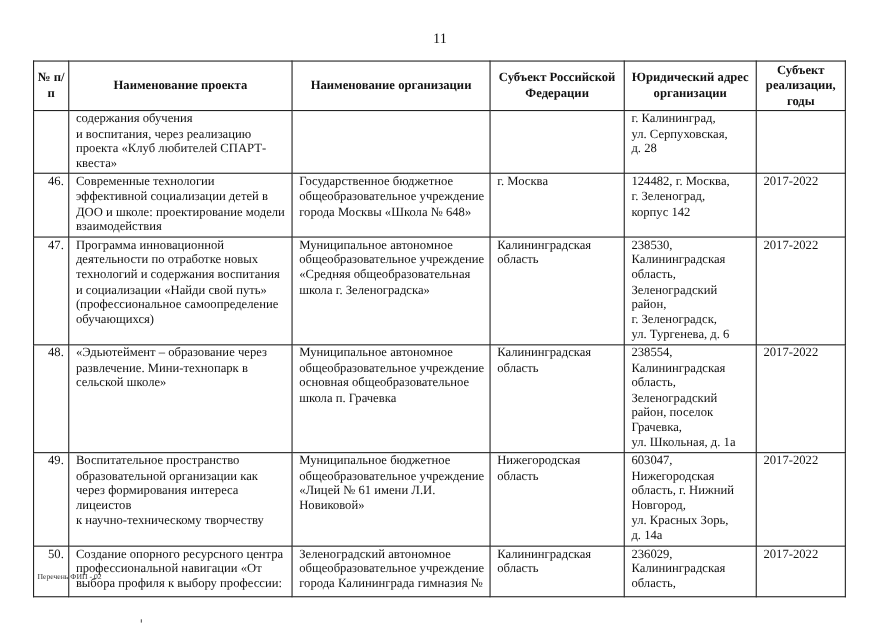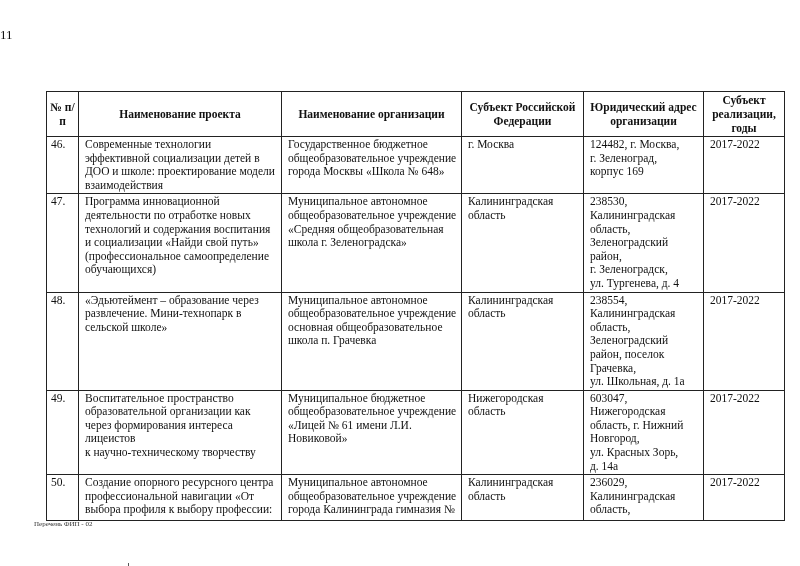--- a/index.html
+++ b/index.html
@@ -1,29 +1,29 @@
 <!DOCTYPE html>
 <html><head>
 <meta charset="utf-8">
 <style>
   html, body { margin: 0; padding: 0; background: #ffffff; }
   body { width: 800px; height: 566px; position: relative; overflow: hidden;
          font-family: "Liberation Serif", "DejaVu Serif", serif; color: #111; }
-  .page-number { position: absolute; left: 0; width: 800px; top: 27px; text-align: left;
+  .page-number { position: absolute; left: 0; width: 800px; top: 27px; text-align: center;
                  font-size: 13px; }
-  table.reg { position: absolute; left: 46px; top: 55px; border-collapse: collapse;
-              table-layout: fixed; width: 738px; margin-top: 36px; }
+  table.reg { position: absolute; left: 30px; top: 55px; border-collapse: collapse;
+              table-layout: fixed; width: 738px; }
   table.reg td, table.reg th { border: 1px solid #222; vertical-align: top;
               font-size: 11.5px; line-height: 13.6px; padding: 1px 4px 1px 6px;
               font-weight: normal; overflow: hidden; }
   table.reg th { font-weight: bold; text-align: center; vertical-align: middle; font-size: 11.5px;
                  line-height: 14px; padding: 1px 3px; }
   .c1 { width: 32px; } .c2 { width: 203px; } .c3 { width: 180px; }
   .c4 { width: 122px; } .c5 { width: 120px; } .c6 { width: 81px; }
-  td.num { padding-left: 4px !important; }
+  td.num { padding-left: 4px !important; text-align: right; }
   .pre { white-space: pre-line; }
   .footer-label { position: absolute; left: 34px; top: 520px; font-size: 7px;
                   font-family: "Liberation Serif", serif; color: #333; }
   .scan-mark { position: absolute; left: 128px; top: 563px; width: 1px; height: 3px; background: #555; }
 </style>
 </head>
 <body>
 
 <div class="page-number">11</div>
 
@@ -41,41 +41,52 @@
       <th>№ п/п</th>
       <th>Наименование проекта</th>
       <th>Наименование организации</th>
       <th>Субъект Российской Федерации</th>
       <th>Юридический адрес организации</th>
       <th>Субъект реализации, годы</th>
     </tr>
   </thead>
   <tbody>
     <tr style="height:50px">
+      <td class="num"></td>
+      <td class="pre">содержания обучения
+и воспитания, через реализацию проекта «Клуб любителей СПАРТ-квеста»</td>
+      <td></td>
+      <td></td>
+      <td class="pre">г. Калининград,
+ул. Серпуховская,
+д. 28</td>
+      <td></td>
+    </tr>
+    <tr style="height:50px">
       <td class="num">46.</td>
       <td class="pre">Современные технологии эффективной социализации детей в ДОО и школе: проектирование модели взаимодействия</td>
       <td>Государственное бюджетное общеобразовательное учреждение города Москвы «Школа № 648»</td>
       <td>г. Москва</td>
       <td class="pre">124482, г. Москва,
 г. Зеленоград,
-корпус 169</td>
+корпус 142</td>
       <td>2017-2022</td>
     </tr>
     <tr style="height:91px">
       <td class="num">47.</td>
       <td class="pre">Программа инновационной деятельности по отработке новых технологий и содержания воспитания и социализации «Найди свой путь» (профессиональное самоопределение обучающихся)</td>
       <td>Муниципальное автономное общеобразовательное учреждение «Средняя общеобразовательная школа г. Зеленоградска»</td>
       <td>Калининградская область</td>
       <td class="pre">238530,
 Калининградская
 область,
 Зеленоградский
 район,
 г. Зеленоградск,
-ул. Тургенева, д. 4</td>
+ул. Тургенева, д. 6</td>
       <td>2017-2022</td>
     </tr>
     <tr style="height:95px">
       <td class="num">48.</td>
       <td class="pre">«Эдьютеймент – образование через развлечение. Мини-технопарк в сельской школе»</td>
       <td>Муниципальное автономное общеобразовательное учреждение основная общеобразовательное школа п. Грачевка</td>
       <td>Калининградская область</td>
       <td class="pre">238554,
 Калининградская
 область,
@@ -95,21 +106,21 @@
 Нижегородская
 область, г. Нижний
 Новгород,
 ул. Красных Зорь,
 д. 14а</td>
       <td>2017-2022</td>
     </tr>
     <tr style="height:46px">
       <td class="num">50.</td>
       <td class="pre">Создание опорного ресурсного центра профессиональной навигации «От выбора профиля к выбору профессии:</td>
-      <td>Муниципальное автономное общеобразовательное учреждение города Калининграда гимназия №</td>
+      <td>Зеленоградский автономное общеобразовательное учреждение города Калининграда гимназия №</td>
       <td>Калининградская область</td>
       <td class="pre">236029,
 Калининградская
 область,</td>
       <td>2017-2022</td>
     </tr>
   </tbody>
 </table>
 
 <div class="footer-label">Перечень ФИП - 02</div>

